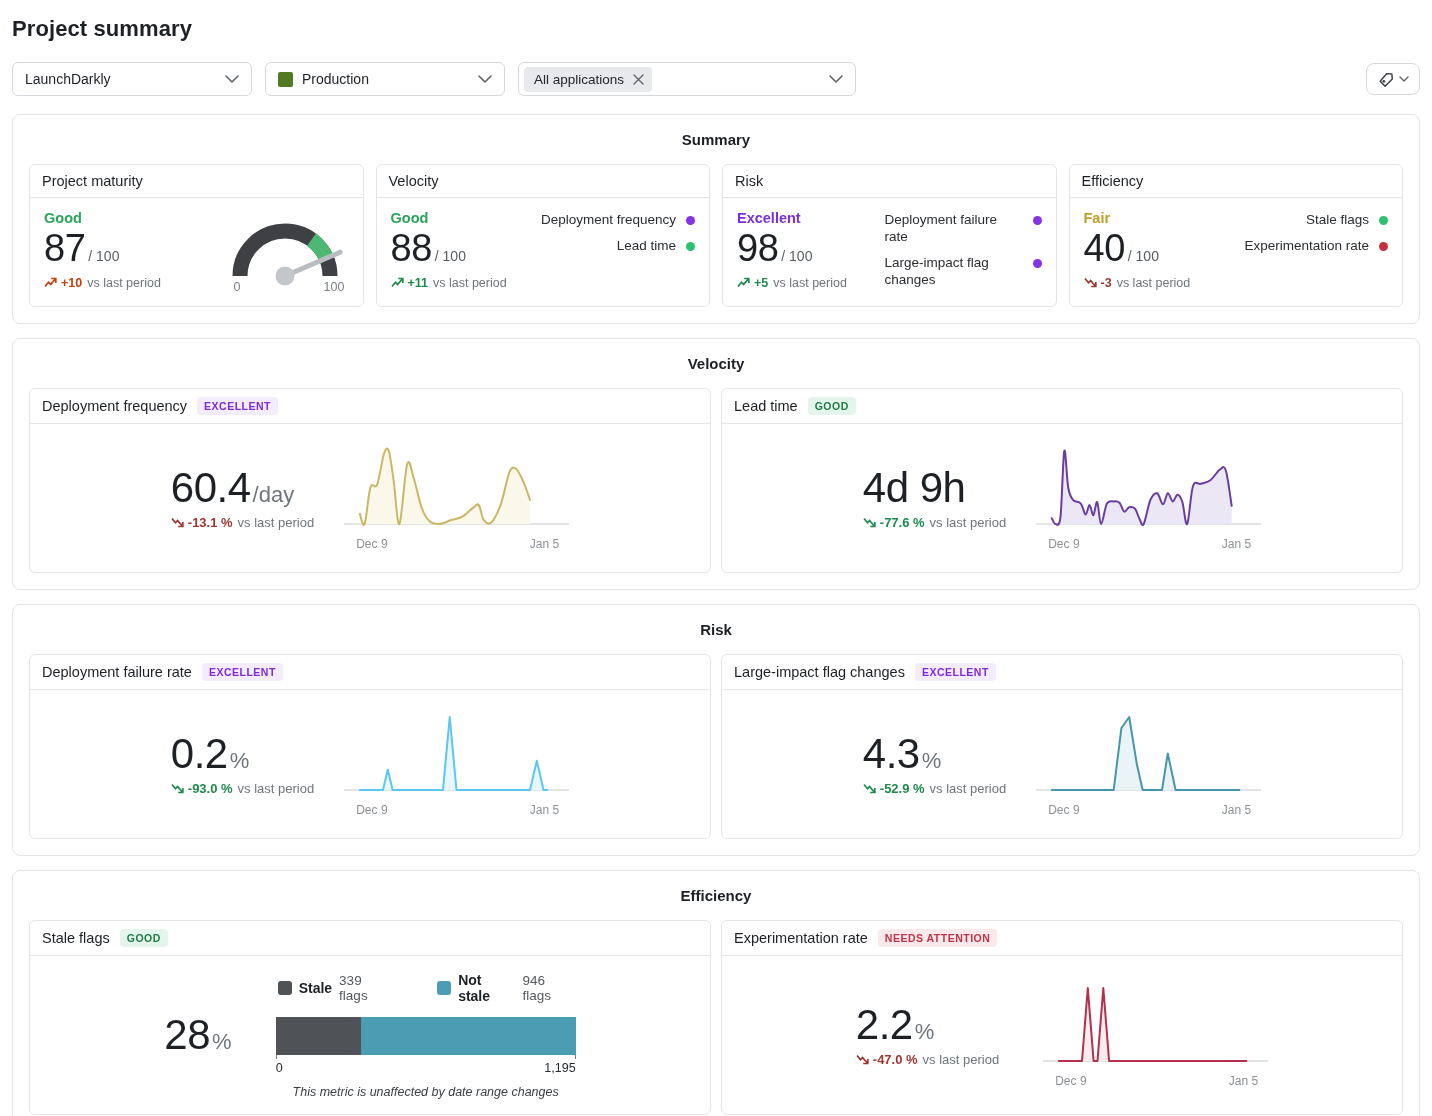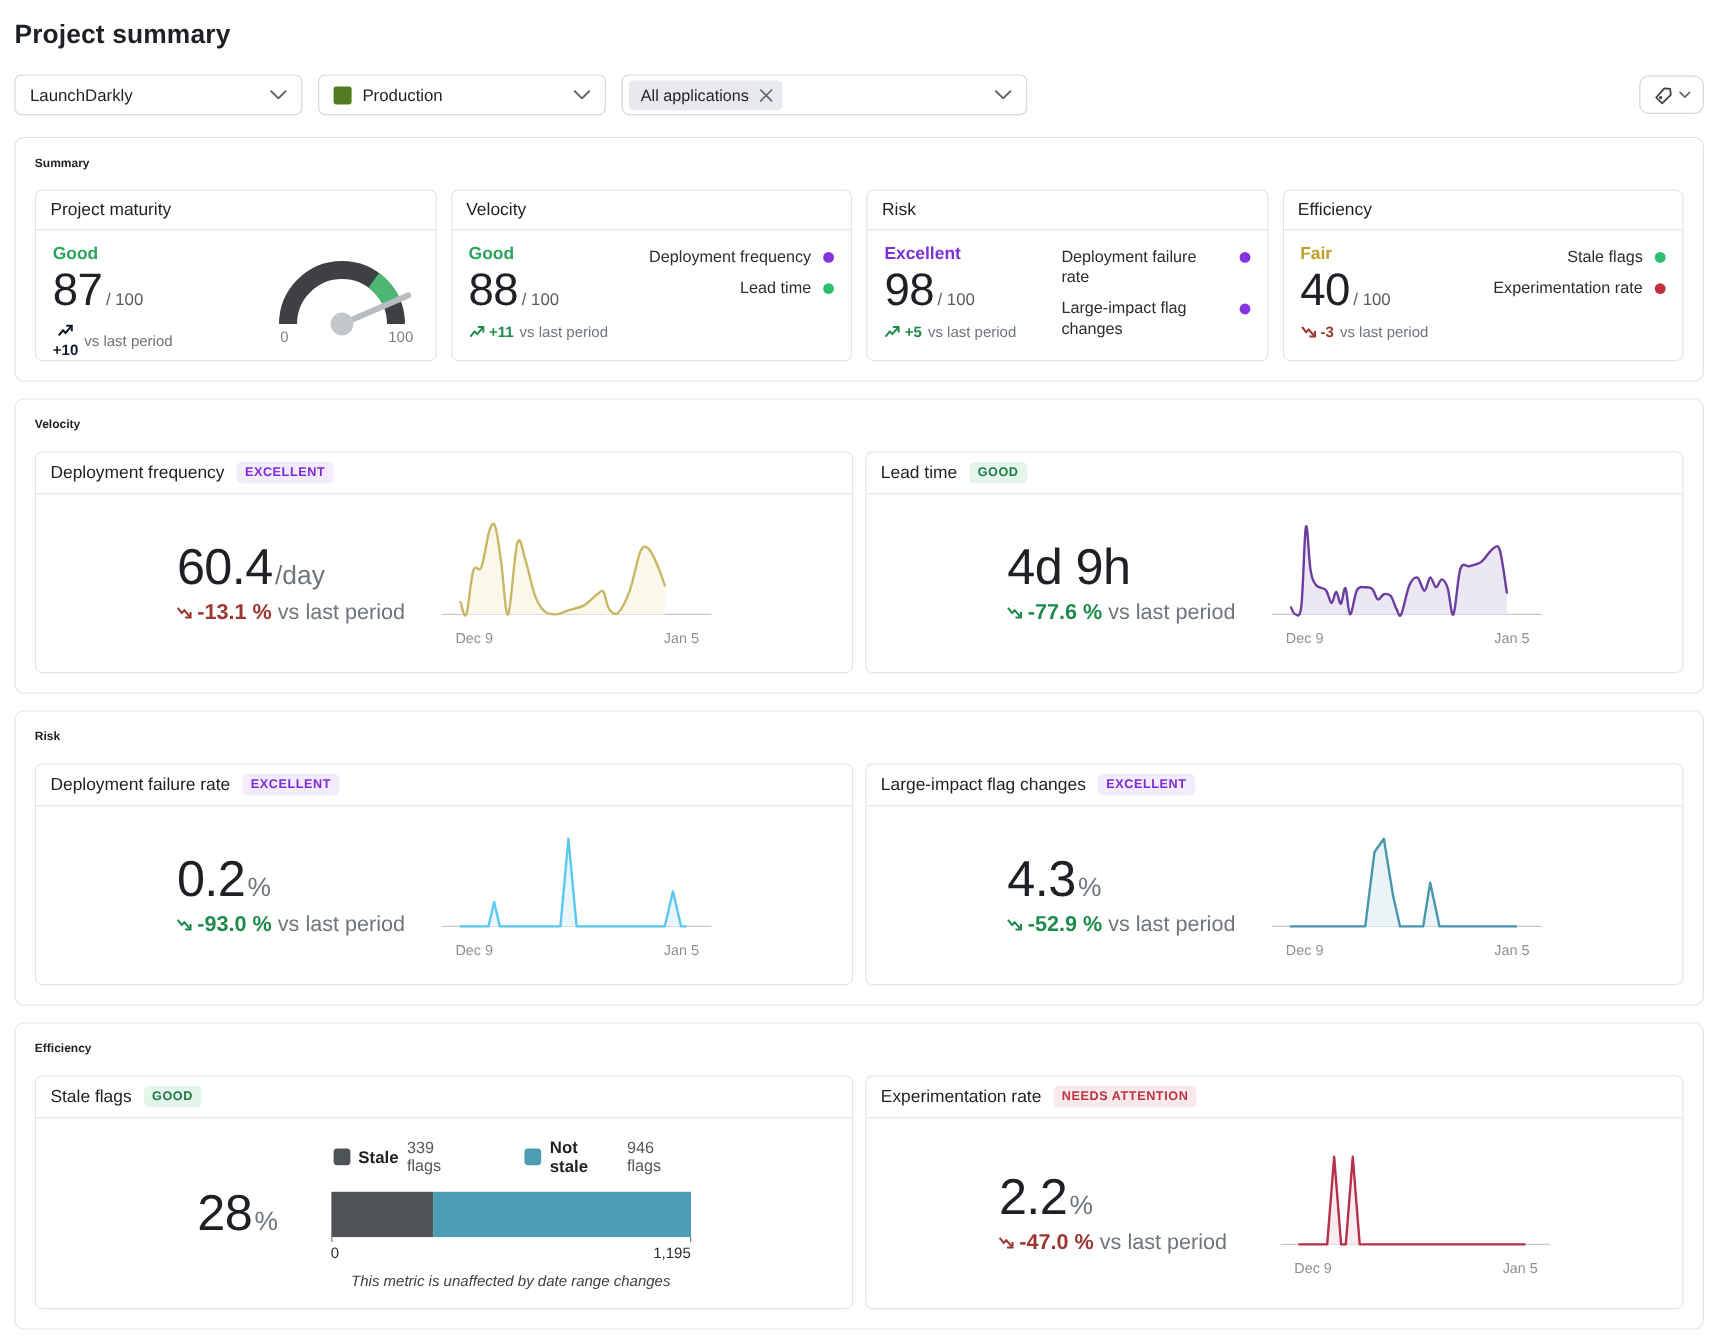--- a/index.html
+++ b/index.html
@@ -32,21 +32,21 @@
   .chev { flex:0 0 auto; margin-left:8px; }
   .spacer { flex:1; }
   .tag-btn {
     width:54px; height:32px; border:1px solid #d5d8dc; border-radius:8px;
     background:#fff; display:flex; align-items:center; justify-content:center; gap:4px;
     cursor:pointer;
   }
 
   
   .section { border:1px solid #e2e4e8; border-radius:8px; padding:14px 16px 16px; margin-bottom:14px; }
-  .section-heading { font-size:10px; font-weight:700; margin:2px 0 16px; }
+  .section-heading { font-size:15px; font-weight:700; margin:2px 0 16px;text-align:center; }
 
   .card, .metric-card { border:1px solid #e3e5e8; border-radius:6px; background:#fff; }
   .card-head, .metric-head {
     display:flex; align-items:center; gap:10px; padding:8px 12px;
     border-bottom:1px solid #e3e5e8; font-size:14.5px; color:#1d2025;
   }
 
   
   .sum-grid { display:grid; grid-template-columns:repeat(4,1fr); gap:12px; }
   .card-body { display:flex; justify-content:space-between; padding:12px 14px 12px; height:108px; }
@@ -70,21 +70,21 @@
     border-radius:4px; text-transform:uppercase; white-space:nowrap;
   }
   .badge.excellent { color:#7d2bd9; background:#f3ecfc; }
   .badge.good { color:#1e7a46; background:#e4f6eb; }
   .badge.attention { color:#bd3446; background:#fae9eb; }
   .metric-body { height:148px; display:flex; align-items:center; justify-content:center; gap:30px; }
   .stat { text-align:left; }
   .stat-value-row { display:flex; align-items:baseline; }
   .stat-value { font-size:42px; font-weight:500; letter-spacing:-.5px; line-height:1.05; }
   .stat-unit { font-size:22px; color:#6f757c; margin-left:2px; }
-  .stat .delta-row { font-size:18px; margin-top:5px; }
+  .stat .delta-row { font-size:13px; margin-top:5px; }
   .spark-labels { display:flex; justify-content:space-between; font-size:12px; color:#8d9196; padding:2px 10px 0 12px; width:225px; }
 
   
   .stale-body { height:158px; gap:44px; }
   .stale-chart { width:300px; }
   .bar-legend { display:flex; gap:46px; margin-bottom:13px; padding-left:2px; }
   .bar-legend-item { display:flex; align-items:center; gap:7px; }
   .legend-sq { width:14px; height:14px; border-radius:3px; flex:0 0 auto; }
   .legend-name { font-weight:700; font-size:14px; }
   .legend-count { font-size:13.5px; color:#54585d; }
@@ -151,21 +151,21 @@
       <div class="card">
         <div class="card-head">Project maturity</div>
         <div class="card-body">
           <div class="score-col">
             <div class="status" style="color: rgb(42, 164, 88);">Good</div>
             <div class="score-row">
               <span class="score">87</span>
               <span class="score-denom">/ 100</span>
             </div>
             <div class="delta-row">
-              <span class="delta-main" style="color: #0f172a; flex-direction: column;">
+              <span class="delta-main" style="color: #c2410c;">
                 <svg class="trend" width="13" height="11" viewBox="0 0 13 11">
                     <path d="M1 9.5 L4.5 5.2 L6.6 7.4 L11.5 1.8" fill="none" stroke="currentColor" stroke-width="1.7"></path>
                     <path d="M7.2 1.5 H11.8 V6.1" fill="none" stroke="currentColor" stroke-width="1.7"></path>
                   </svg>
                 <span>+10</span>
               </span>
               <span>vs last period</span>
             </div>
           </div>
           <svg class="gauge" width="126" height="82">

